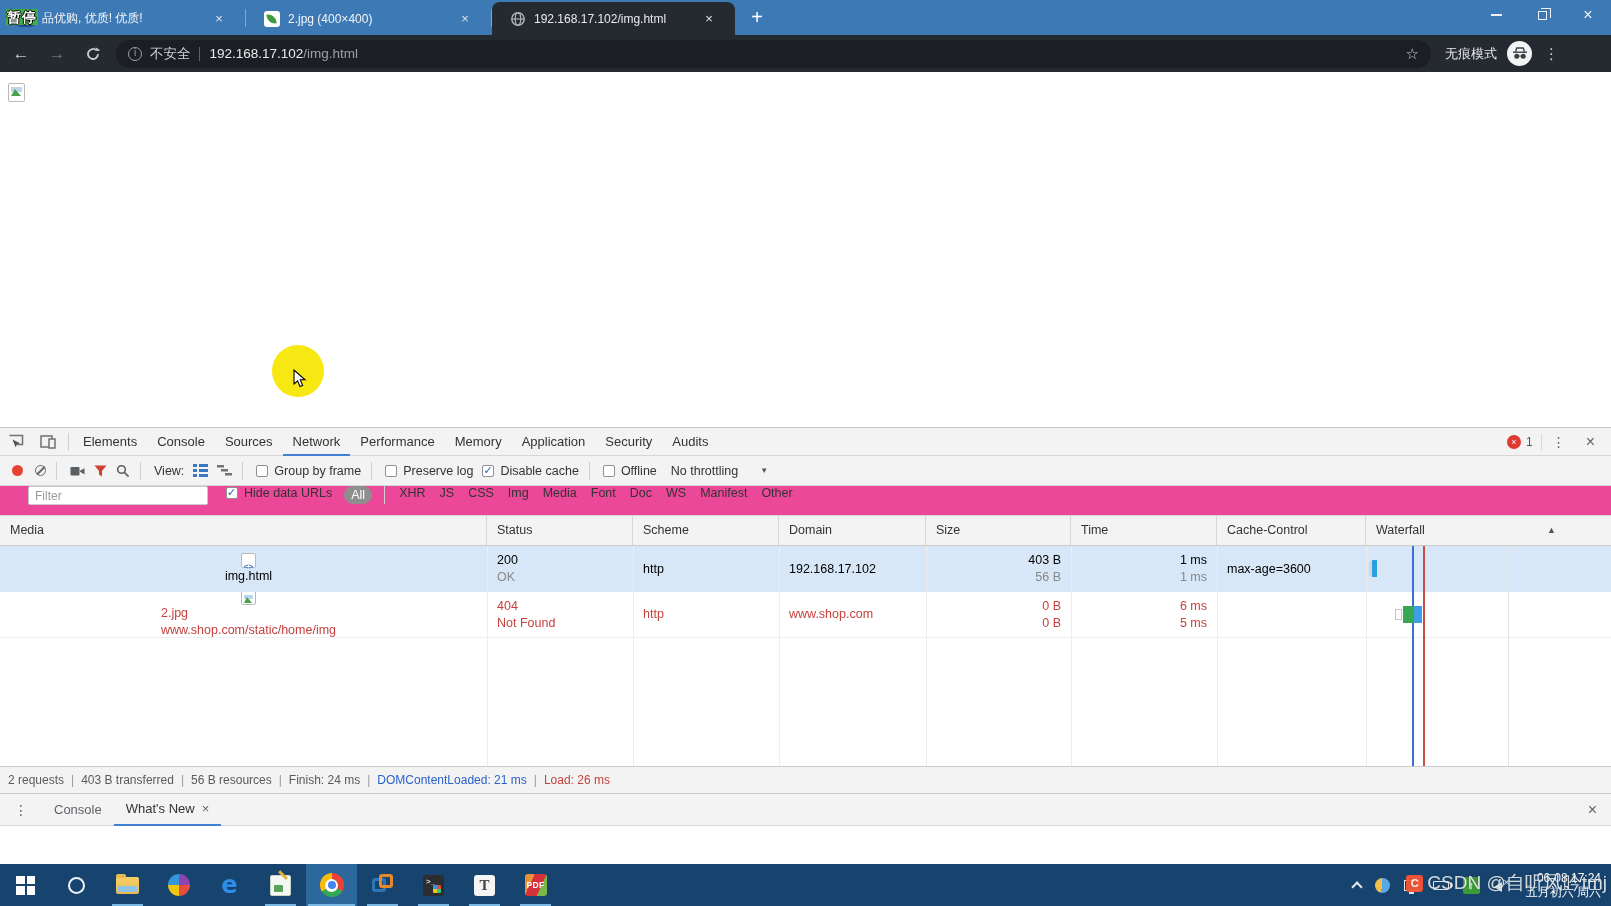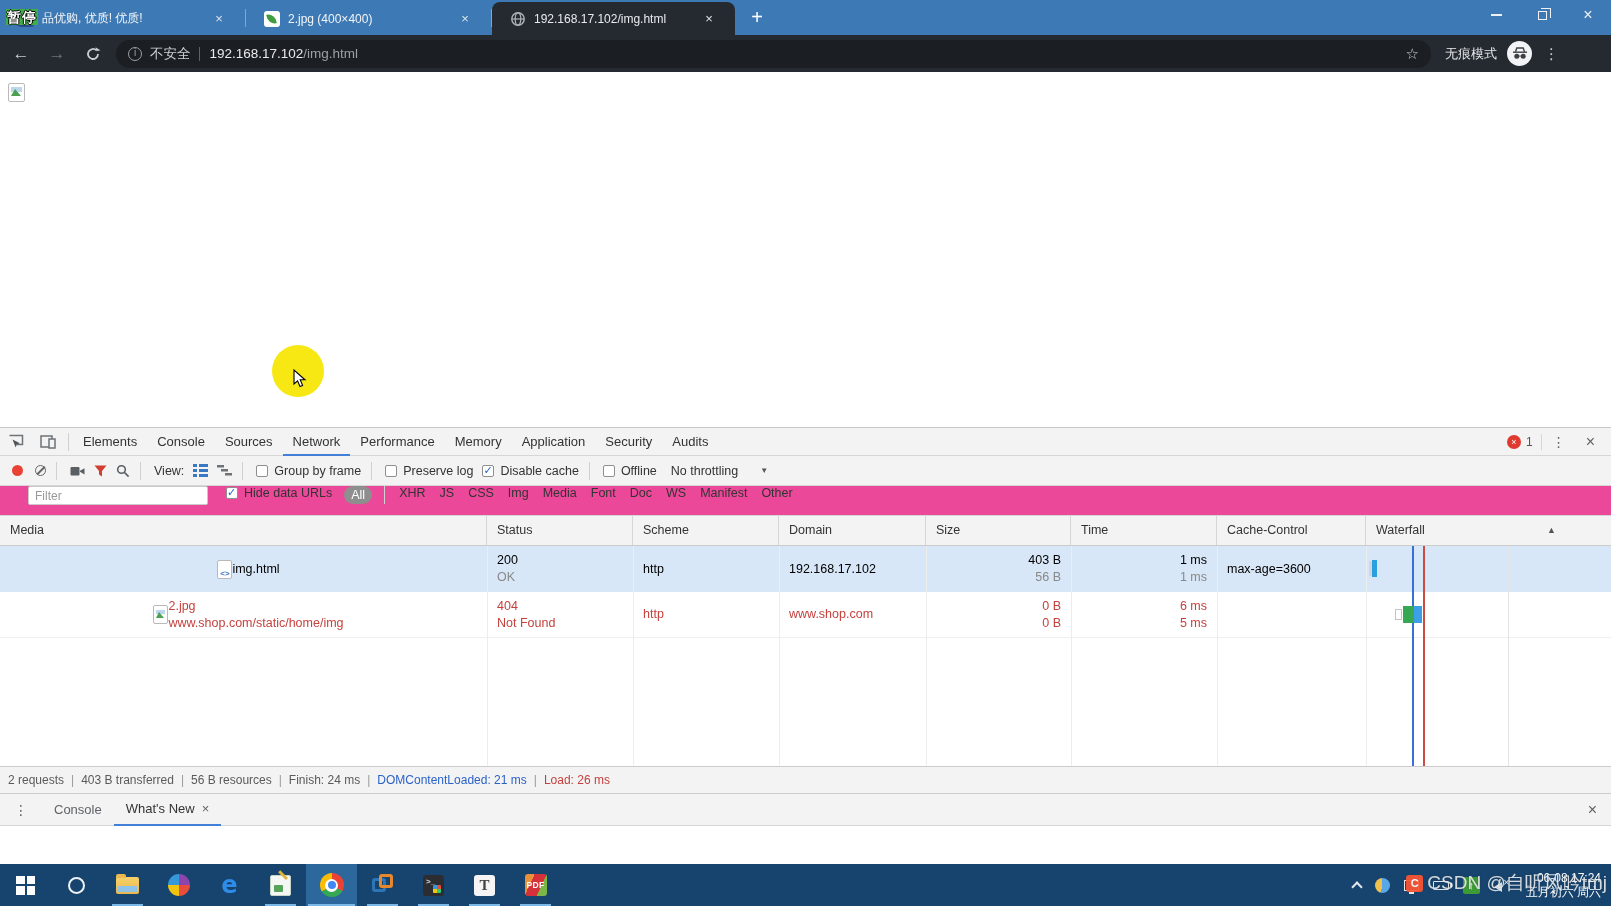--- a/index.html
+++ b/index.html
@@ -102,21 +102,21 @@
   .dt-body{position:absolute;left:0;top:546px;width:1611px;height:220px;background:#fff;font-size:12.5px;}
   .colsep{position:absolute;top:0;bottom:0;width:1px;background:#ededed;}
   .wf-grid{position:absolute;top:0;bottom:0;width:1px;background:#e4e4e4;}
   .wf-line-blue{position:absolute;top:0;bottom:0;width:2px;background:#3a6fd8;}
   .wf-line-red{position:absolute;top:0;bottom:0;width:2px;background:#cc4b43;}
   .net-row{position:absolute;left:0;width:1611px;height:46px;}
   .net-row.selected{background:#d8e7f7;}
   .net-row.plain{border-bottom:1px solid #f0f0f0;}
   .cell{display:flex;flex-direction:column;justify-content:center;padding-left:10px;overflow:hidden;line-height:17px;}
   .cell.num{align-items:flex-end;padding-right:10px;}
-  .namecell{flex-direction:row;align-items:center;gap:0;}
+  .namecell{flex-direction:column;align-items:center;gap:0;}
   .nametexts{display:flex;flex-direction:column;line-height:17px;}
   .sub{color:#888;}
   .err{color:#c4423e;}
   .err .sub, .err.sub{color:#c4423e;}
   .icon-doc{width:15px;height:19px;background:#fff;border:1px solid #b9b9b9;border-radius:2px;position:relative;flex:0 0 15px;}
   .icon-doc::after{content:"<>";position:absolute;left:0;right:0;top:4px;text-align:center;font-size:8px;font-weight:bold;color:#3b78c4;}
   .icon-img{width:15px;height:19px;background:#fff;border:1px solid #b9b9b9;border-radius:2px;position:relative;flex:0 0 15px;overflow:hidden;}
   .icon-img::before{content:"";position:absolute;left:2px;top:4px;width:9px;height:4px;background:#bcd7ec;}
   .icon-img::after{content:"";position:absolute;left:2px;top:6px;width:0;height:0;border-left:3px solid transparent;border-right:5px solid transparent;border-bottom:6px solid #4ca04f;}
   .wfbar{position:absolute;height:15px;top:15px;}

